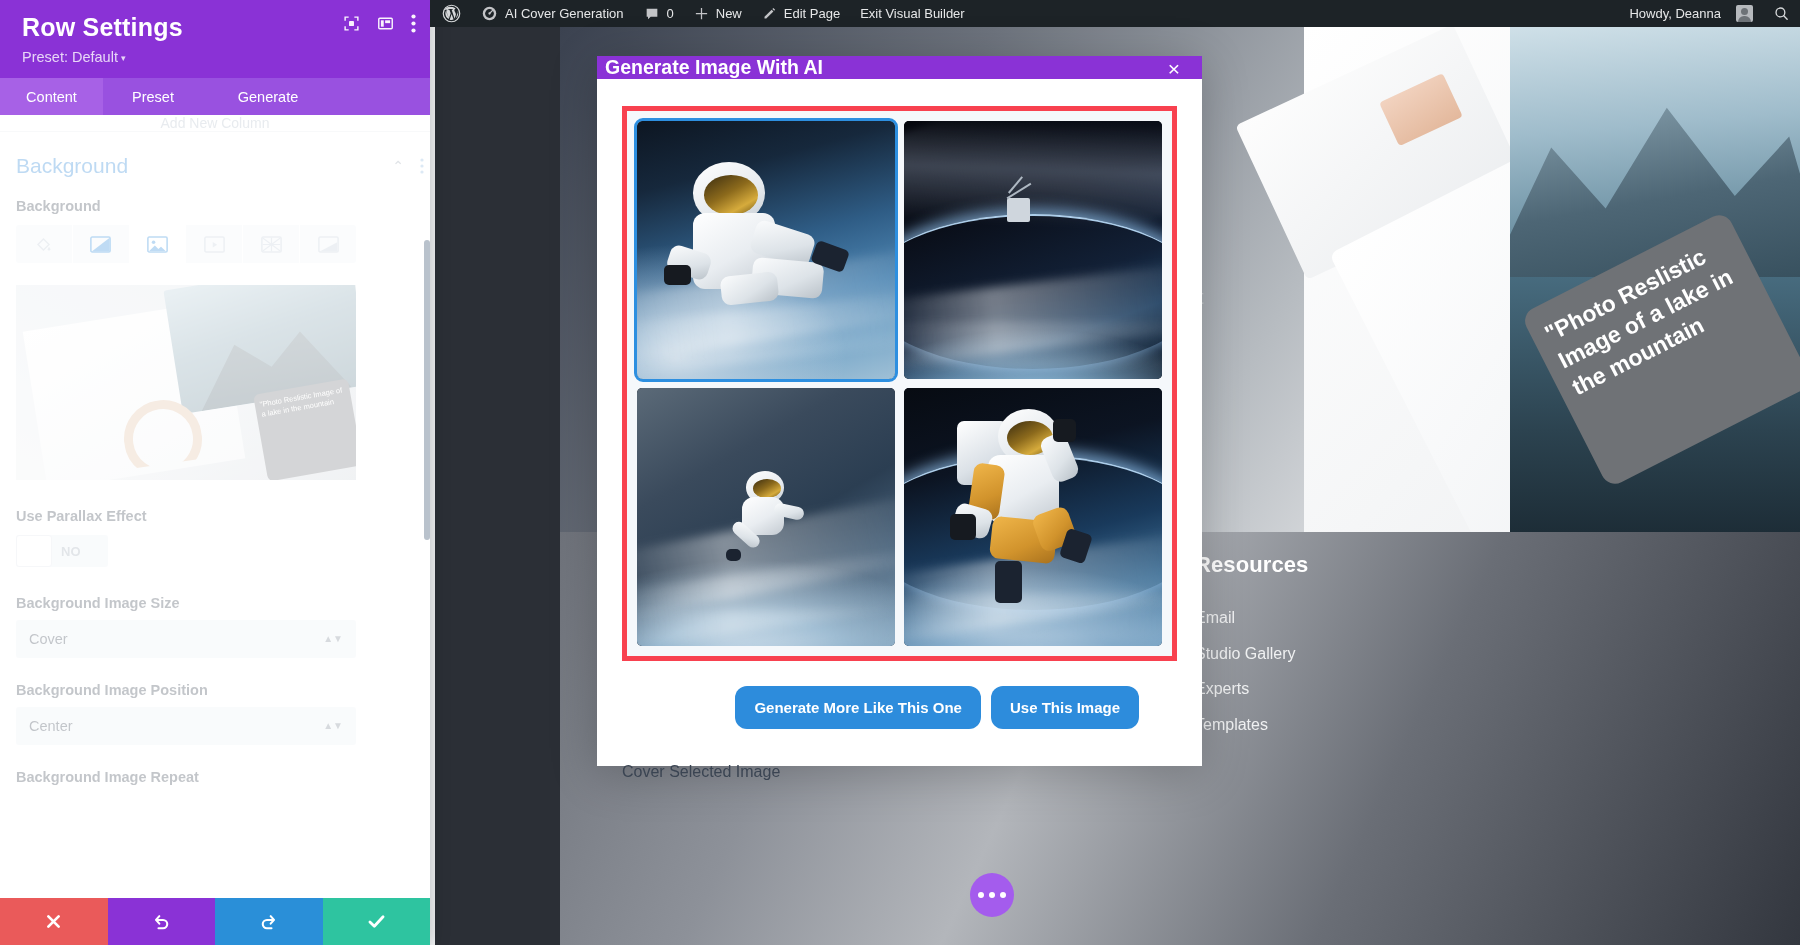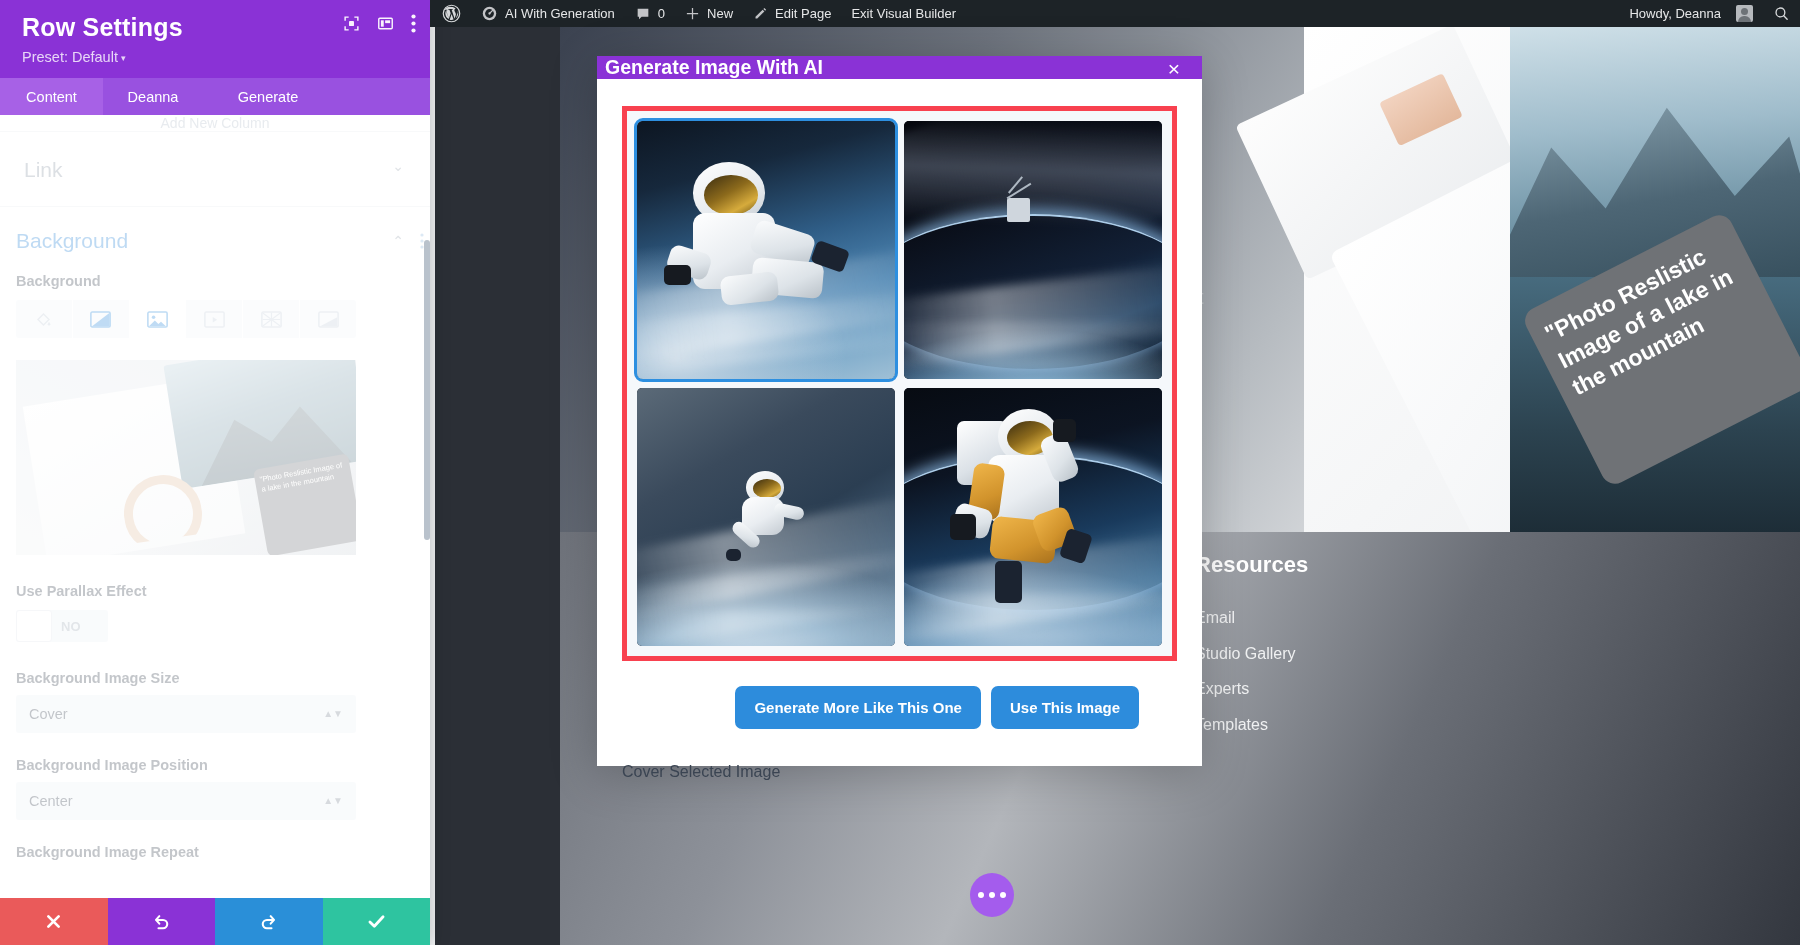--- a/index.html
+++ b/index.html
@@ -419,21 +419,21 @@
     content:""; position:absolute; width: 120%; height: 2px; background: #aeb8c2;
     left: -10%; top: -38%; transform: rotate(-32deg);
   }
   .satellite:after { top: -60%; transform: rotate(-50deg); width: 90%; }
 
   .btn-row {
     display: flex; justify-content: flex-end; gap: 10px;
     margin-top: 25px; padding-right: 38px;
   }
   .btn-blue {
-    background: #2d8cdc; color: #fff; border: none; border-radius: 7px;
+    background: #2d8cdc; color: #fff; border: none; border-radius: 12px;
     font-size: 15px; font-weight: bold; padding: 13px 19px; cursor: pointer;
     font-family: "Liberation Sans", sans-serif;
   }
   .modify-label {
     margin-top: 34px; font-size: 16px; color: #3a4452; font-weight: normal;
   }
   .modify-row {
     display: flex; justify-content: flex-end; gap: 10px;
     margin-top: 12px; padding-right: 38px;
   }
@@ -462,21 +462,21 @@
         <path d="M4.2 12c0-1.1.23-2.17.64-3.13L9 19.1A8.1 8.1 0 0 1 4.2 12zm13.6-.4c0 .9-.35 1.96-.8 3.42l-1.05 3.5-3.8-11.3s.63-.05 1.2-.11c.57-.07.5-.9-.06-.87-1.7.13-2.8.13-2.8.13s-1.04 0-2.12-.07c-.56-.04-.63.83-.06.86.53.03 1.1.1 1.1.1l1.57 4.3-2.2 6.6L5.1 8.36s.63-.05 1.2-.11c.57-.07.5-.9-.06-.87-1.7.13-3.1.13-3.1.13A8.1 8.1 0 0 1 12 3.9c2.1 0 4.02.8 5.46 2.12h-.11c-1.02 0-1.75.9-1.75 1.86 0 .87.5 1.6 1.03 2.47.4.7.87 1.6.87 2.9zM12 20.1c-.8 0-1.56-.12-2.28-.33l2.42-7.03 2.48 6.8a.74.74 0 0 0 .06.11 8.07 8.07 0 0 1-2.68.45zm7.8-11.4c.46 .85.72 1.92.72 3.3a8.1 8.1 0 0 1-3.27 6.5l2.5-7.2c.46-1.17.62-2.1.62-2.93 0-.3-.02-.58-.06-.85.2.38.36.78.49 1.18z" fill="#d6d8da"></path>
       </svg>
     </div>
     <div class="ab-item">
       <svg width="17" height="17" viewBox="0 0 24 24">
         <circle cx="12" cy="12" r="9.5" fill="#c3c4c7"></circle>
         <circle cx="12" cy="12" r="6.2" fill="#1d2327"></circle>
         <path d="M12 12l4.2-4.2" stroke="#c3c4c7" stroke-width="1.6" stroke-linecap="round"></path>
         <circle cx="12" cy="12" r="1.6" fill="#c3c4c7"></circle>
       </svg>
-      <span>AI With Generation</span>
+      <span>AI Cover Generation</span>
     </div>
     <div class="ab-item">
       <svg width="16" height="16" viewBox="0 0 24 24">
         <path d="M4 4h16v12H10l-4 4v-4H4z" fill="#c3c4c7"></path>
       </svg>
       <span>0</span>
     </div>
     <div class="ab-item">
       <svg width="15" height="15" viewBox="0 0 24 24">
         <path d="M11 3h2v8h8v2h-8v8h-2v-8H3v-2h8z" fill="#c3c4c7"></path>
@@ -577,32 +577,28 @@
           <svg width="5" height="19" viewBox="0 0 5 19">
             <circle cx="2.5" cy="2.5" r="2.1" fill="#fff"></circle>
             <circle cx="2.5" cy="9.5" r="2.1" fill="#fff"></circle>
             <circle cx="2.5" cy="16.5" r="2.1" fill="#fff"></circle>
           </svg>
         </span>
       </div>
 
       <div class="sp-tabs">
         <div class="sp-tab active">Content</div>
-        <div class="sp-tab">Deanna</div>
+        <div class="sp-tab">Preset</div>
         <div class="sp-tab">Generate</div>
       </div>
     </div>
 
     <div class="sp-body sp-fade">
       <div class="sp-ghost-row">Add New Column</div>
 
-      <div class="sp-section link">
-        <div class="sp-sec-title">Link</div>
-        <span class="sp-chev">⌄</span>
-      </div>
 
       <div class="sp-section">
         <div class="sp-sec-title active">Background</div>
         <span class="sp-chev">⌃</span>
         <span class="sp-dots">
           <svg width="4" height="16" viewBox="0 0 4 16">
             <circle cx="2" cy="2" r="1.6" fill="#8fb8e0"></circle>
             <circle cx="2" cy="8" r="1.6" fill="#8fb8e0"></circle>
             <circle cx="2" cy="14" r="1.6" fill="#8fb8e0"></circle>
           </svg>

